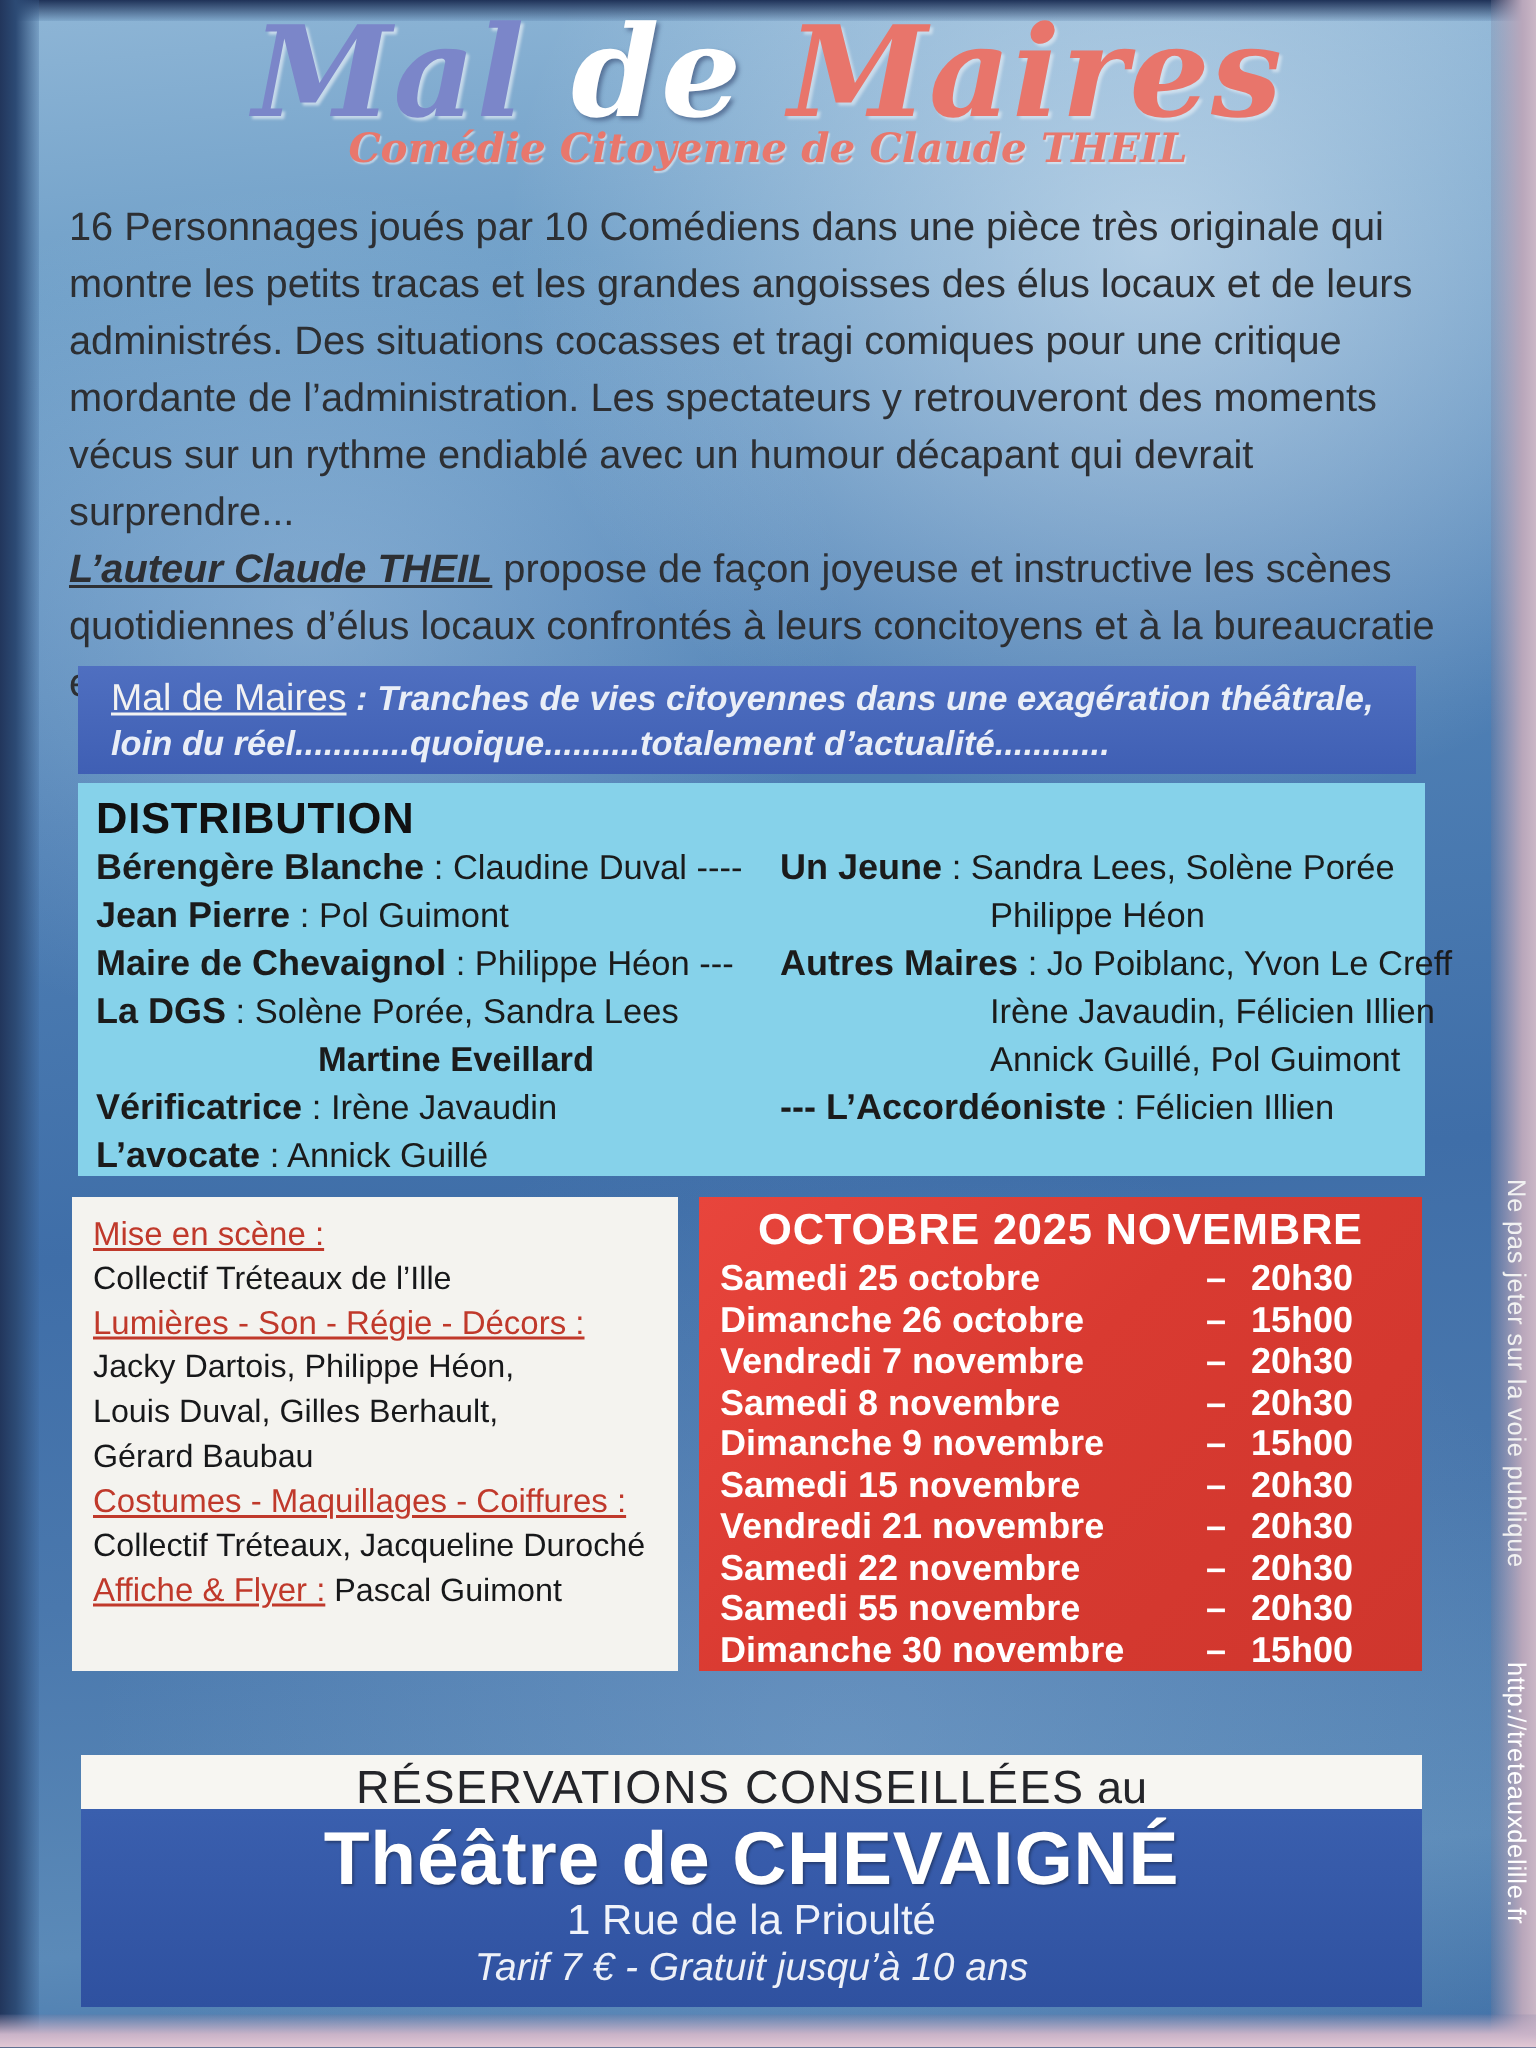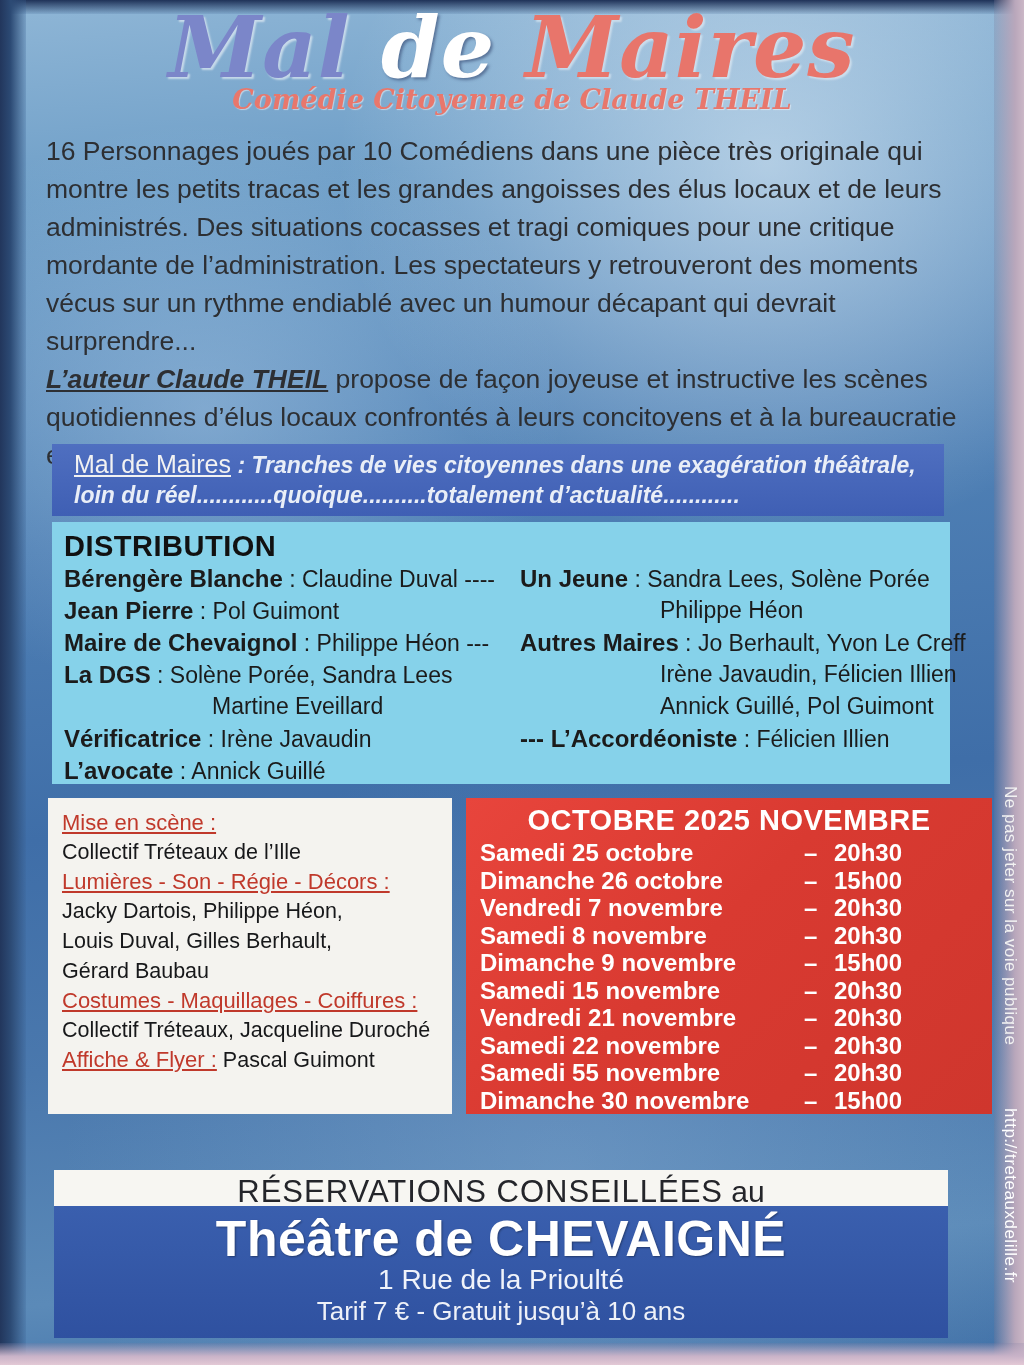--- a/index.html
+++ b/index.html
@@ -126,21 +126,21 @@
   .dist-rows { position: relative; }
   .drow {
     position: relative;
     height: 32px;
     font-size: 23px;
     color: #1b1b1b;
   }
   .dcol-l { position: absolute; left: 12px; top: 0; white-space: nowrap; }
   .dcol-r { position: absolute; left: 468px; top: 0; white-space: nowrap; }
   .dcol-r.indent { left: 608px; }
-  .dcol-l.indent { left: 160px; }
+  .dcol-l.indent { left: 160px; font-weight: bold; }
   .role { font-weight: bold; font-size: 24px; }
 
   
   .credits {
     position: absolute;
     left: 48px; top: 798px; width: 404px; height: 316px;
     background: #f4f3ef;
     padding: 8px 10px 0 14px;
     box-sizing: border-box;
   }
@@ -159,21 +159,21 @@
   .credits .inline-hd {
     color: #c0392b;
     font-size: 22px;
     text-decoration: underline;
   }
   .credits .inline-val { color: #17181a; font-size: 21.5px; }
 
   
   .dates {
     position: absolute;
-    left: 466px; top: 798px; width: 526px; height: 316px;
+    left: 466px; top: 798px; width: 482px; height: 316px;
     background: linear-gradient(135deg, #e8453c 0%, #d93a31 45%, #cf362d 100%);
     padding: 6px 0 0 0;
     box-sizing: border-box;
   }
   .dates-head {
     color: #ffffff;
     font-size: 29px;
     font-weight: bold;
     text-align: center;
     letter-spacing: 0.5px;
@@ -223,20 +223,21 @@
   }
   .venue-addr {
     color: #f0f3fa;
     font-size: 28px;
     margin-top: -4px;
   }
   .venue-price {
     color: #eef1f8;
     font-size: 26px;
     margin-top: 0px;
+    font-style: italic;
   }
 
   
   .vtext {
     position: absolute;
     writing-mode: vertical-rl;
     text-orientation: mixed;
     color: #f2f2f2;
     font-size: 17px;
     letter-spacing: 0.5px;
@@ -282,21 +283,21 @@
         <span class="dcol-r"><span class="role">Un Jeune</span><span> : </span><span>Sandra Lees, Solène Porée</span></span>
       </div>
 
       <div class="drow">
         <span class="dcol-l"><span class="role">Jean Pierre</span><span> : </span><span>Pol Guimont</span></span>
         <span class="dcol-r indent"><span>Philippe Héon</span></span>
       </div>
 
       <div class="drow">
         <span class="dcol-l"><span class="role">Maire de Chevaignol</span><span> : </span><span>Philippe Héon  ---</span></span>
-        <span class="dcol-r"><span class="role">Autres Maires</span><span> : </span><span>Jo Berhault, Yvon Le Creff</span></span>
+        <span class="dcol-r"><span class="role">Autres Maires</span><span> : </span><span>Jo Poiblanc, Yvon Le Creff</span></span>
       </div>
 
       <div class="drow">
         <span class="dcol-l"><span class="role">La DGS</span><span> : </span><span>Solène Porée, Sandra Lees</span></span>
         <span class="dcol-r indent"><span>Irène Javaudin, Félicien Illien</span></span>
       </div>
 
       <div class="drow">
         <span class="dcol-l indent"><span>Martine Eveillard</span></span>
         <span class="dcol-r indent"><span>Annick Guillé, Pol Guimont</span></span>

